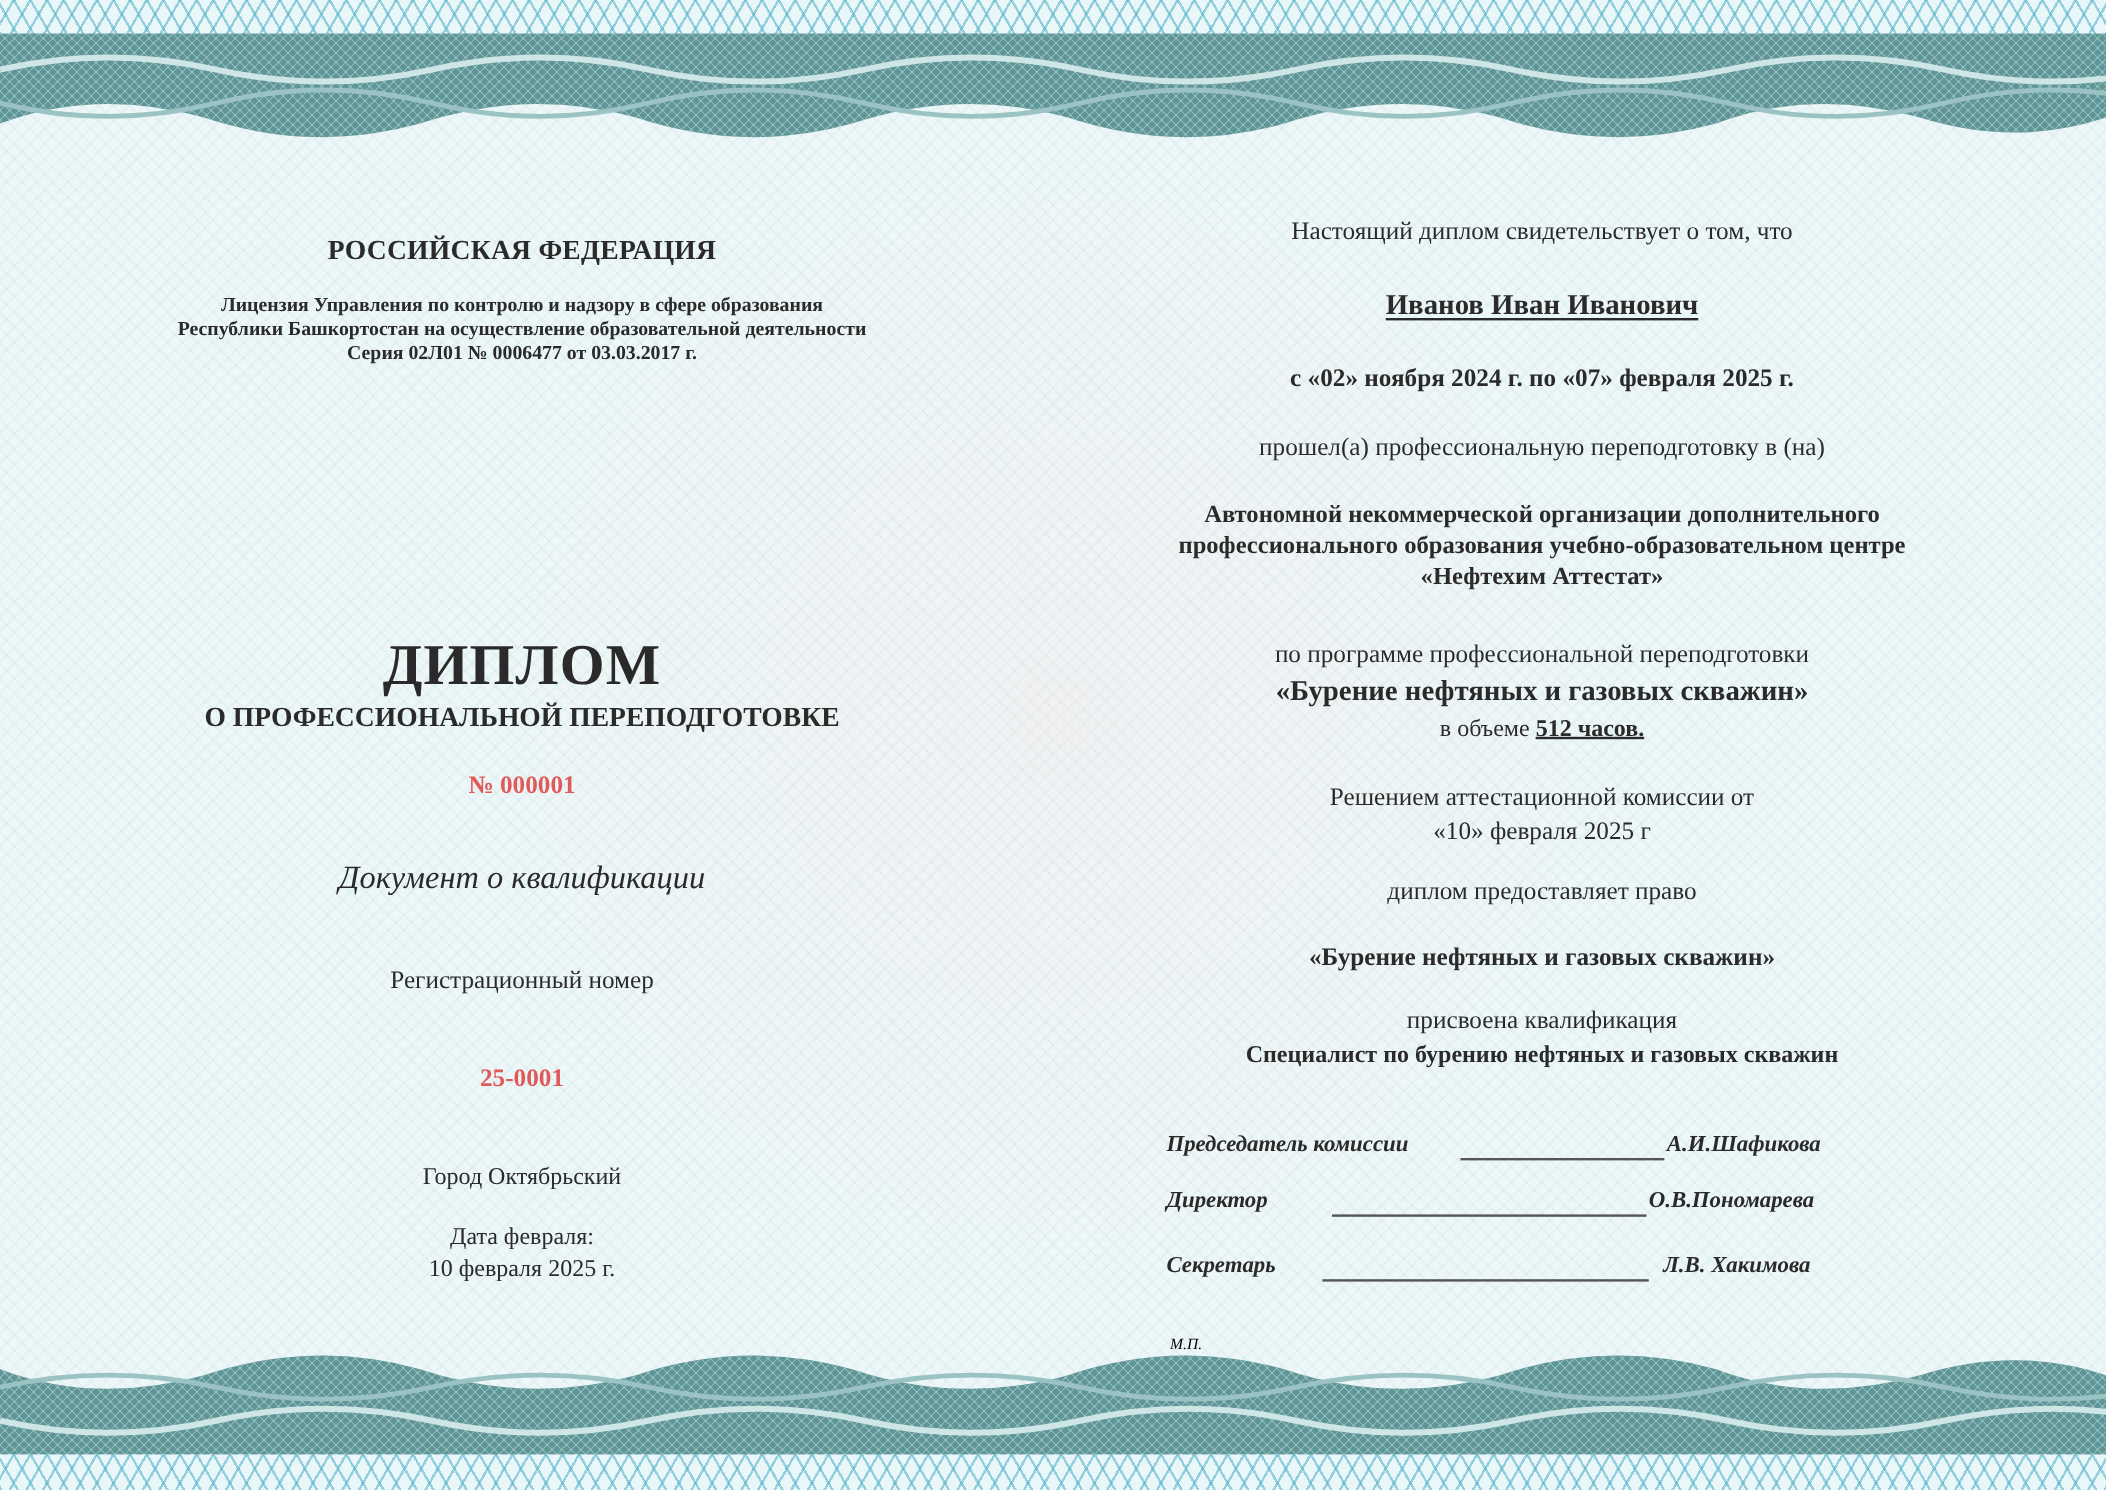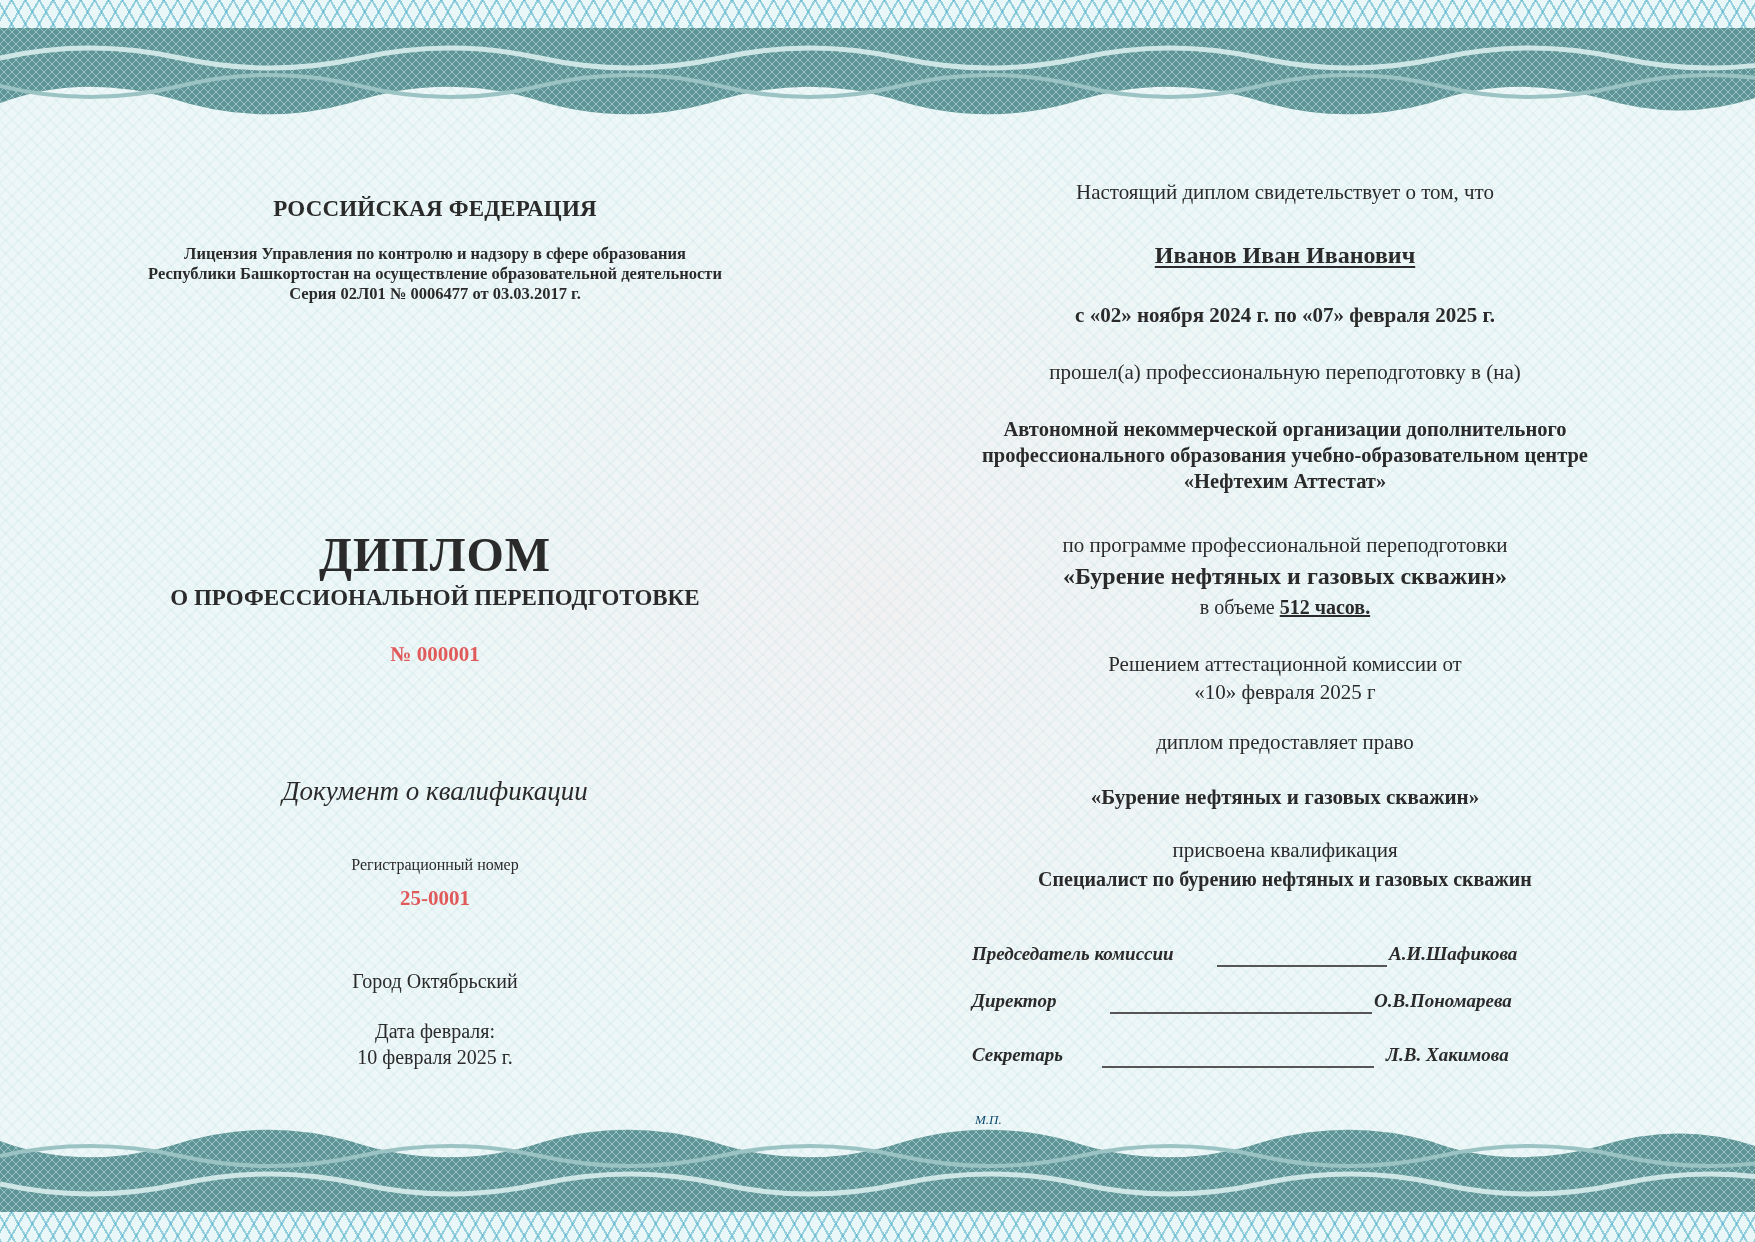--- a/index.html
+++ b/index.html
@@ -32,22 +32,22 @@
   }
   .page-left { left: 60px; width: 750px; }
   .page-right { left: 860px; width: 850px; }
   .c { position: absolute; left: 0; right: 0; text-align: center; }
   .red { color: #e05a5a; }
   .hdr-country { top: 196px; font-size: 23px; font-weight: bold; letter-spacing: 0.2px; }
   .hdr-license { top: 244px; font-size: 16.5px; font-weight: bold; line-height: 20px; }
   .title { top: 527px; font-size: 48px; font-weight: bold; letter-spacing: 1px; }
   .subtitle { top: 585px; font-size: 23px; font-weight: bold; }
   .number { top: 642px; font-size: 21px; font-weight: bold; }
-  .doctype { top: 776px; font-size: 27px; font-style: italic; }
-  .reg-label { top: 856px; font-size: 16px; }
+  .doctype { top: 716px; font-size: 27px; font-style: italic; }
+  .reg-label { top: 804px; font-size: 21px; }
   .reg-value { top: 886px; font-size: 21px; font-weight: bold; }
   .city { top: 970px; font-size: 20px; }
   .issue-label { top: 1020px; font-size: 20px; }
   .issue-date { top: 1046px; font-size: 20px; }
 
   .r-intro { top: 180px; font-size: 21px; }
   .r-name { top: 242px; font-size: 24px; font-weight: bold; }
   .r-name span { text-decoration: underline; text-decoration-thickness: 2px; text-underline-offset: 3px; }
   .r-dates { top: 303px; font-size: 21px; font-weight: bold; }
   .r-passed { top: 360px; font-size: 21px; }
@@ -62,21 +62,21 @@
   .r-qual-label { top: 838px; font-size: 21px; }
   .r-qual-value { top: 868px; font-size: 20px; font-weight: bold; }
 
   .sig-row {
     position: absolute; left: 112px; width: 620px; height: 30px;
     font-style: italic; font-weight: bold; font-size: 19px;
   }
   .sig-role { position: absolute; left: 0; top: 0; }
   .sig-line { position: absolute; top: 22px; height: 0; border-bottom: 2px solid #555; }
   .sig-name { position: absolute; top: 0; }
-  .stamp { position: absolute; left: 115px; top: 1112px; font-size: 13px; font-style: italic; color: #0c4a6e; }
+  .stamp { position: absolute; left: 115px; top: 1112px; font-size: 13px; font-style: italic; color: #000000; }
 </style>
 </head>
 <body>
 
 <div class="mesh-band mesh-top"></div>
 <svg class="wave wave-top" viewBox="0 0 1755 90" preserveAspectRatio="none">
   <defs>
     <pattern id="net" width="8" height="8" patternUnits="userSpaceOnUse">
       <path d="M0 0 L8 8 M8 0 L0 8" stroke="#a9cfd0" stroke-width="0.8"></path>
     </pattern>

